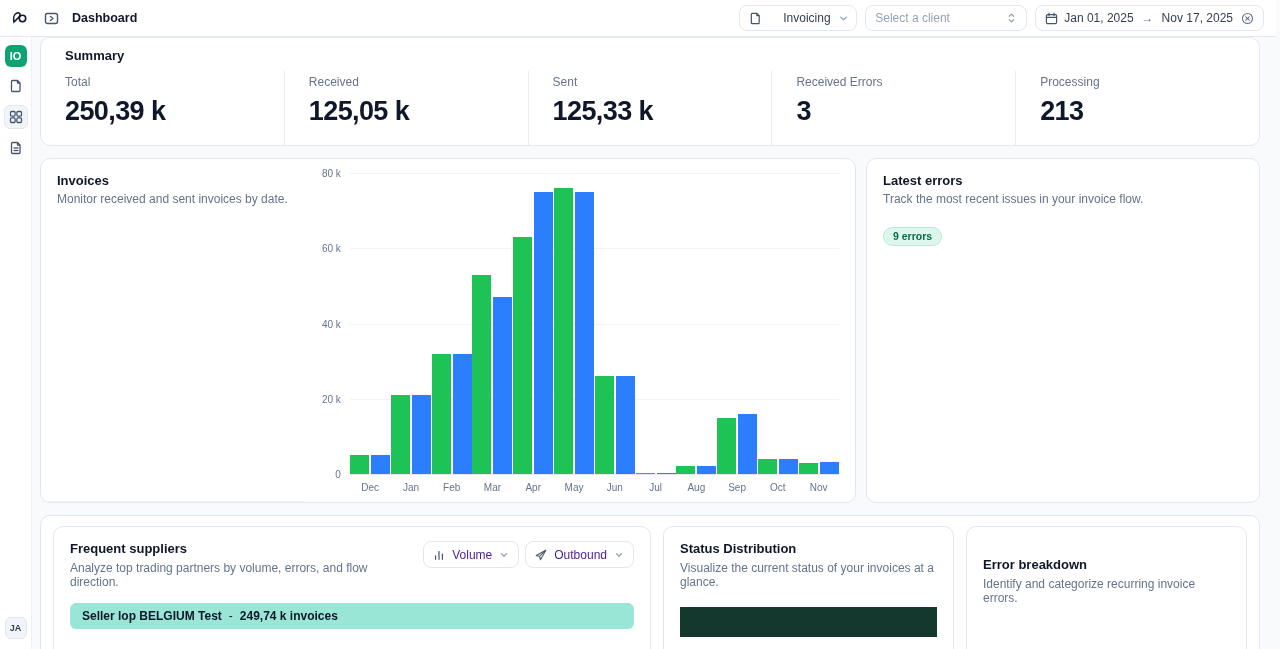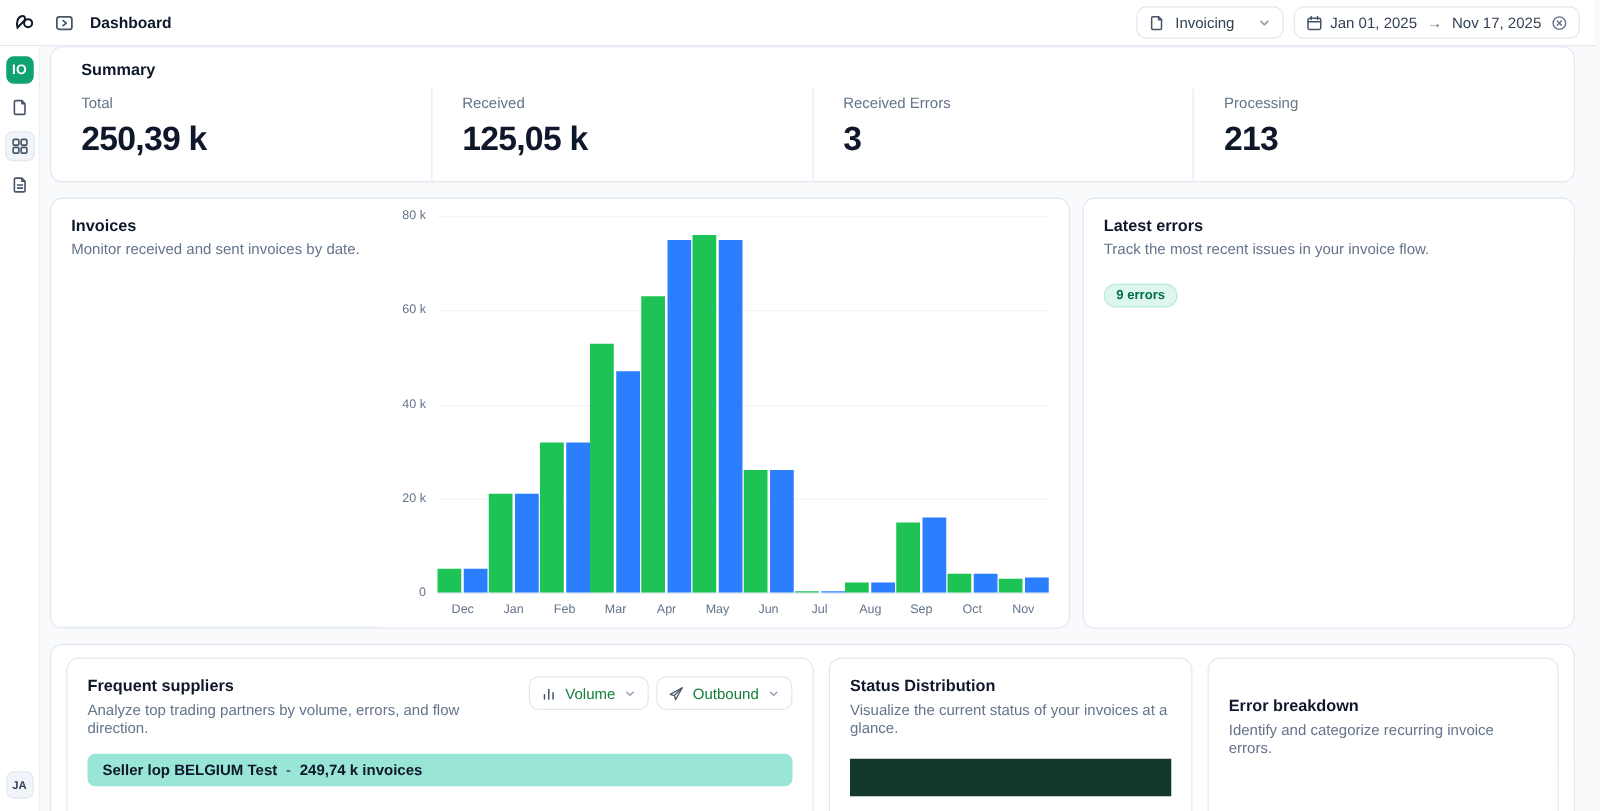--- a/index.html
+++ b/index.html
@@ -112,21 +112,21 @@
   .adv-row { display: flex; gap: 12px; align-items: stretch; }
   .inner-card { border: 1px solid #e2e8f0; border-radius: 10px; background: #fff; min-height: 150px; }
   .suppliers-card { width: 598px; flex: 0 0 auto; }
   .status-card { width: 291px; flex: 0 0 auto; padding: 14px 16px; }
   .errbd-card { flex: 1; padding: 14px 16px; }
 
   .sup-head { display: flex; justify-content: flex-start; align-items: flex-start; padding: 14px 16px 12px; gap: 10px; }
   .sup-selects { display: flex; gap: 6px; }
   .sup-select {
     height: 27px; border: 1px solid #e2e8f0; border-radius: 8px; background: #fff;
-    display: flex; align-items: center; gap: 7px; padding: 0 9px; font-size: 12px; color: #15803d; cursor: pointer;
+    display: flex; align-items: center; gap: 7px; padding: 0 9px; font-size: 12px; color: #4c1d95; cursor: pointer;
   }
   .sup-select .chev { color: #94a3b8; display: flex; }
   .supplier-row {
     margin: 2px 16px 12px; background: var(--supplier-highlight, #99e6d6);
     border-radius: 6px; padding: 6px 12px; font-size: 12px; color: #0f172a; display: flex; gap: 7px; align-items: center;
   }
   .supplier-name { font-weight: 700; }
   .supplier-sep { font-weight: 500; }
   .supplier-value { font-weight: 600; }
 
@@ -148,32 +148,41 @@
       <button class="icon-btn">
         <svg width="15" height="15" viewBox="0 0 15 15" fill="none" stroke="currentColor" stroke-width="1.4" stroke-linecap="round" stroke-linejoin="round">
           <rect x="1.5" y="2.5" width="12" height="10" rx="2"></rect>
           <polyline points="6.5,5.5 9,7.5 6.5,9.5"></polyline>
         </svg>
       </button>
       <span class="page-title">Dashboard</span>
     </div>
     <div class="topbar-right">
       <div class="select sel-invoicing">
-        <span style="display:flex;align-items:center;gap:8px;">
+        <span style="display:flex;align-items:center;gap:21px;">
           <span style="display:flex;">
             <svg width="13" height="13" viewBox="0 0 14 14" fill="none" stroke="#475569" stroke-width="1.3" stroke-linejoin="round">
               <path d="M3.5 1.5 h5 L11 4 v7.5 a1 1 0 0 1 -1 1 H3.5 a1 1 0 0 1 -1 -1 V2.5 a1 1 0 0 1 1 -1 Z"></path>
               <path d="M8.5 1.5 V4 H11"></path>
             </svg>
           </span>
           <span>Invoicing</span>
         </span>
         <span style="display:flex;color:#94a3b8;">
           <svg width="11" height="11" viewBox="0 0 12 12" fill="none" stroke="currentColor" stroke-width="1.5" stroke-linecap="round" stroke-linejoin="round">
             <polyline points="3,4.5 6,7.5 9,4.5"></polyline>
+          </svg>
+        </span>
+      </div>
+      <div class="select sel-client">
+        <span class="muted">Select a client</span>
+        <span style="display:flex;color:#94a3b8;">
+          <svg width="11" height="12" viewBox="0 0 12 14" fill="none" stroke="currentColor" stroke-width="1.5" stroke-linecap="round" stroke-linejoin="round">
+            <polyline points="3.5,5 6,2.5 8.5,5"></polyline>
+            <polyline points="3.5,9 6,11.5 8.5,9"></polyline>
           </svg>
         </span>
       </div>
       <div class="select daterange">
         <span style="display:flex;color:#475569;">
           <svg width="13" height="13" viewBox="0 0 14 14" fill="none" stroke="currentColor" stroke-width="1.3" stroke-linecap="round" stroke-linejoin="round">
             <rect x="1.5" y="2.8" width="11" height="9.7" rx="1.5"></rect>
             <line x1="4.3" y1="1.2" x2="4.3" y2="3.8"></line>
             <line x1="9.7" y1="1.2" x2="9.7" y2="3.8"></line>
             <line x1="1.5" y1="5.8" x2="12.5" y2="5.8"></line>
@@ -228,20 +237,24 @@
       <section class="card summary">
         <h2 class="summary-title">Summary</h2>
         <div class="stats">
           <div class="stat">
             <div class="stat-label">Total</div>
             <div class="stat-value">250,39 k</div>
           </div>
           <div class="stat">
             <div class="stat-label">Received</div>
             <div class="stat-value">125,05 k</div>
+          </div>
+          <div class="stat">
+            <div class="stat-label">Sent</div>
+            <div class="stat-value">125,33 k</div>
           </div>
           <div class="stat">
             <div class="stat-label">Received Errors</div>
             <div class="stat-value">3</div>
           </div>
           <div class="stat">
             <div class="stat-label">Processing</div>
             <div class="stat-value">213</div>
           </div>
         </div>

